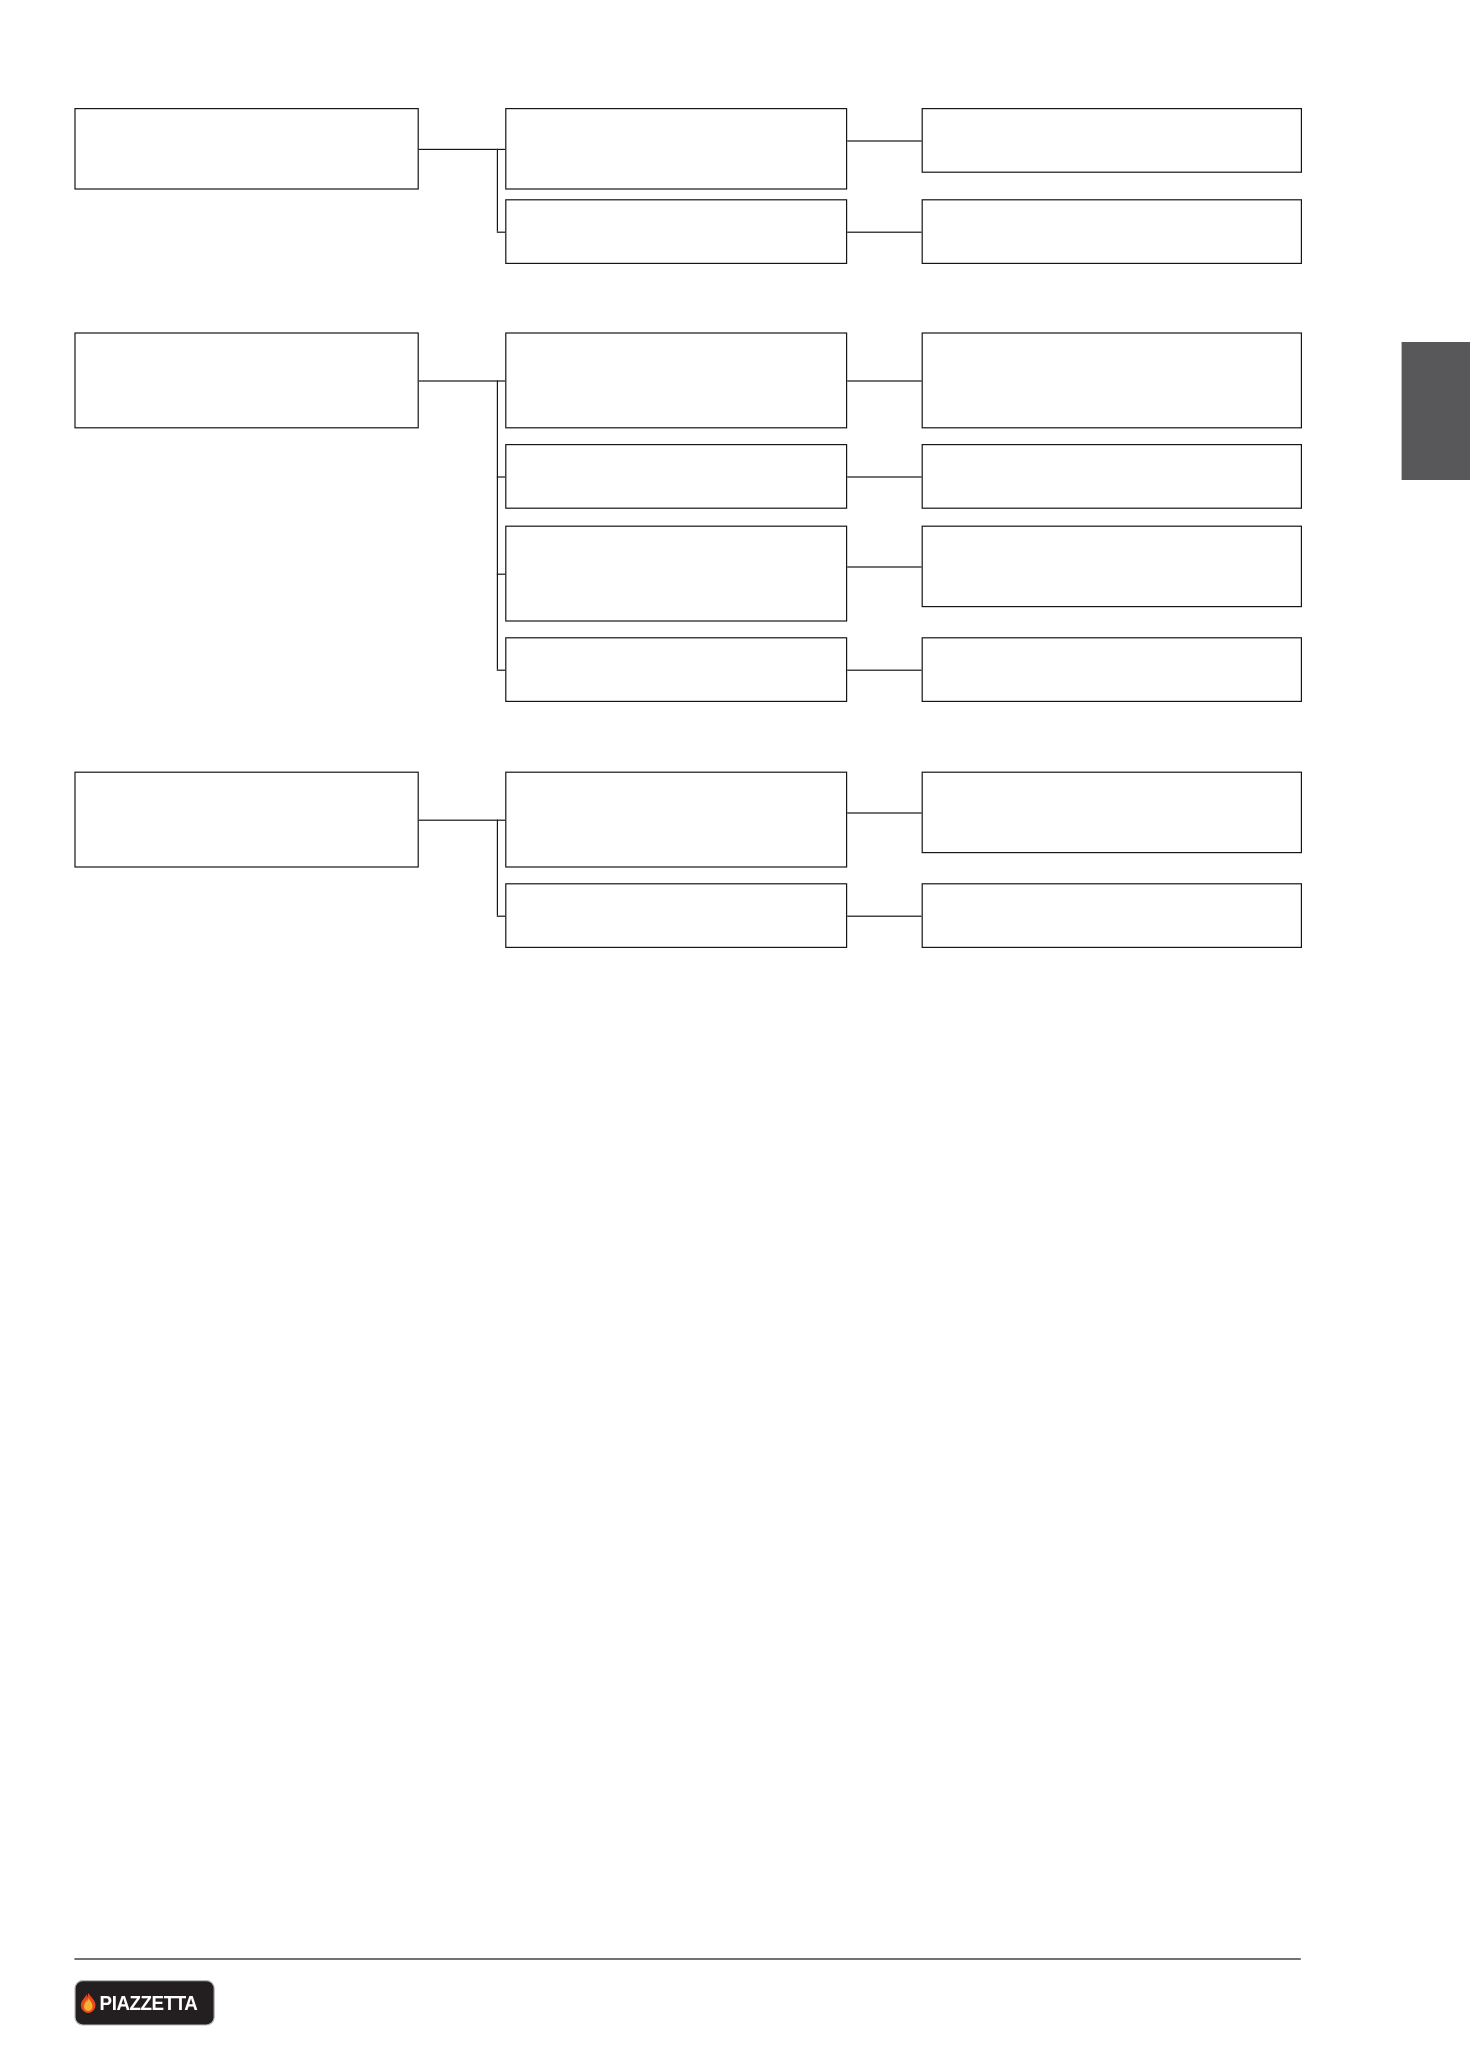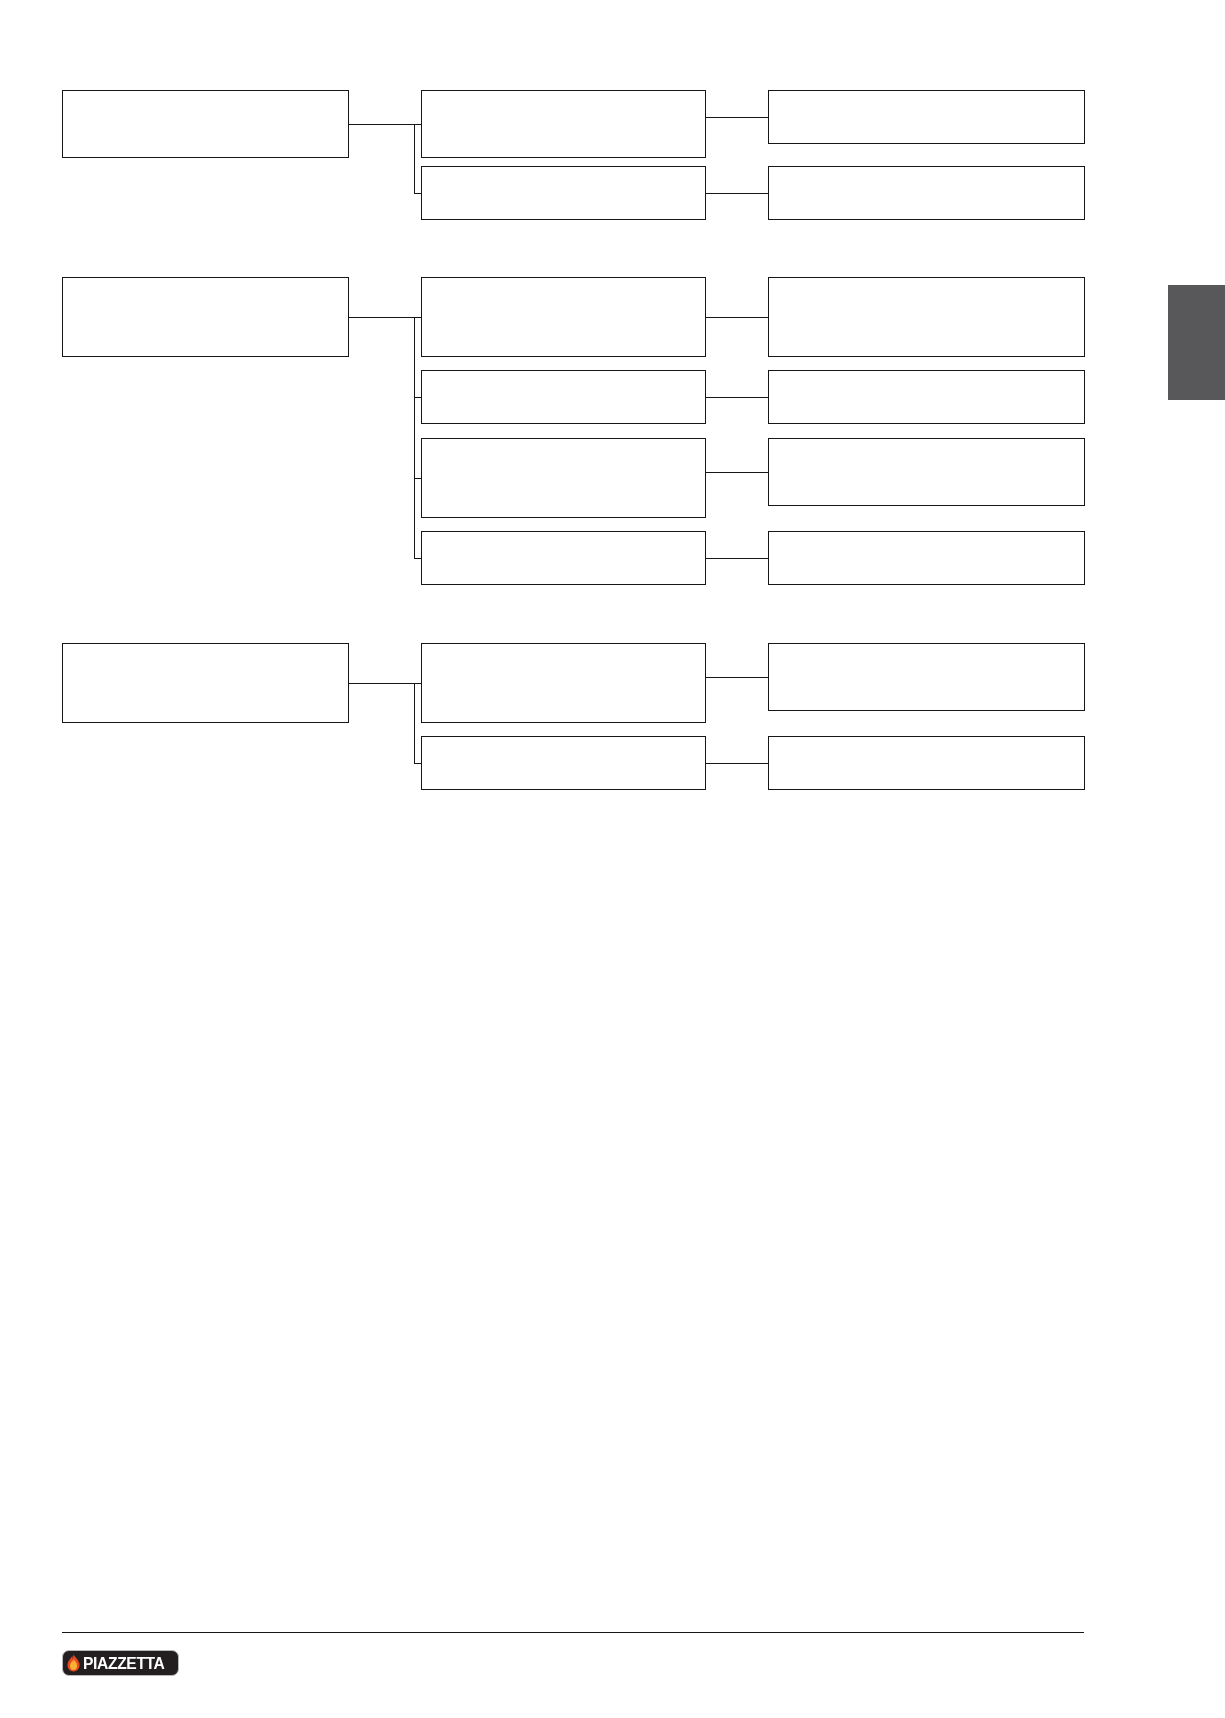--- a/index.html
+++ b/index.html
@@ -75,21 +75,21 @@
 
   #brand-logo {
     position: absolute;
     display: flex;
     align-items: center;
     gap: 2px;
     background: #231f20;
     border: 1.5px solid #b9b9b9;
     border-radius: 7px;
     padding: 2px 6px 2px 3px;
-    height: 26px;
+    height: 38px;
   }
   #brand-logo .flame-icon {
     width: 15px;
     height: 19px;
     display: block;
     flex: 0 0 auto;
   }
   #brand-logo .brand-word {
     color: #ffffff;
     font-family: "Liberation Sans", sans-serif;

